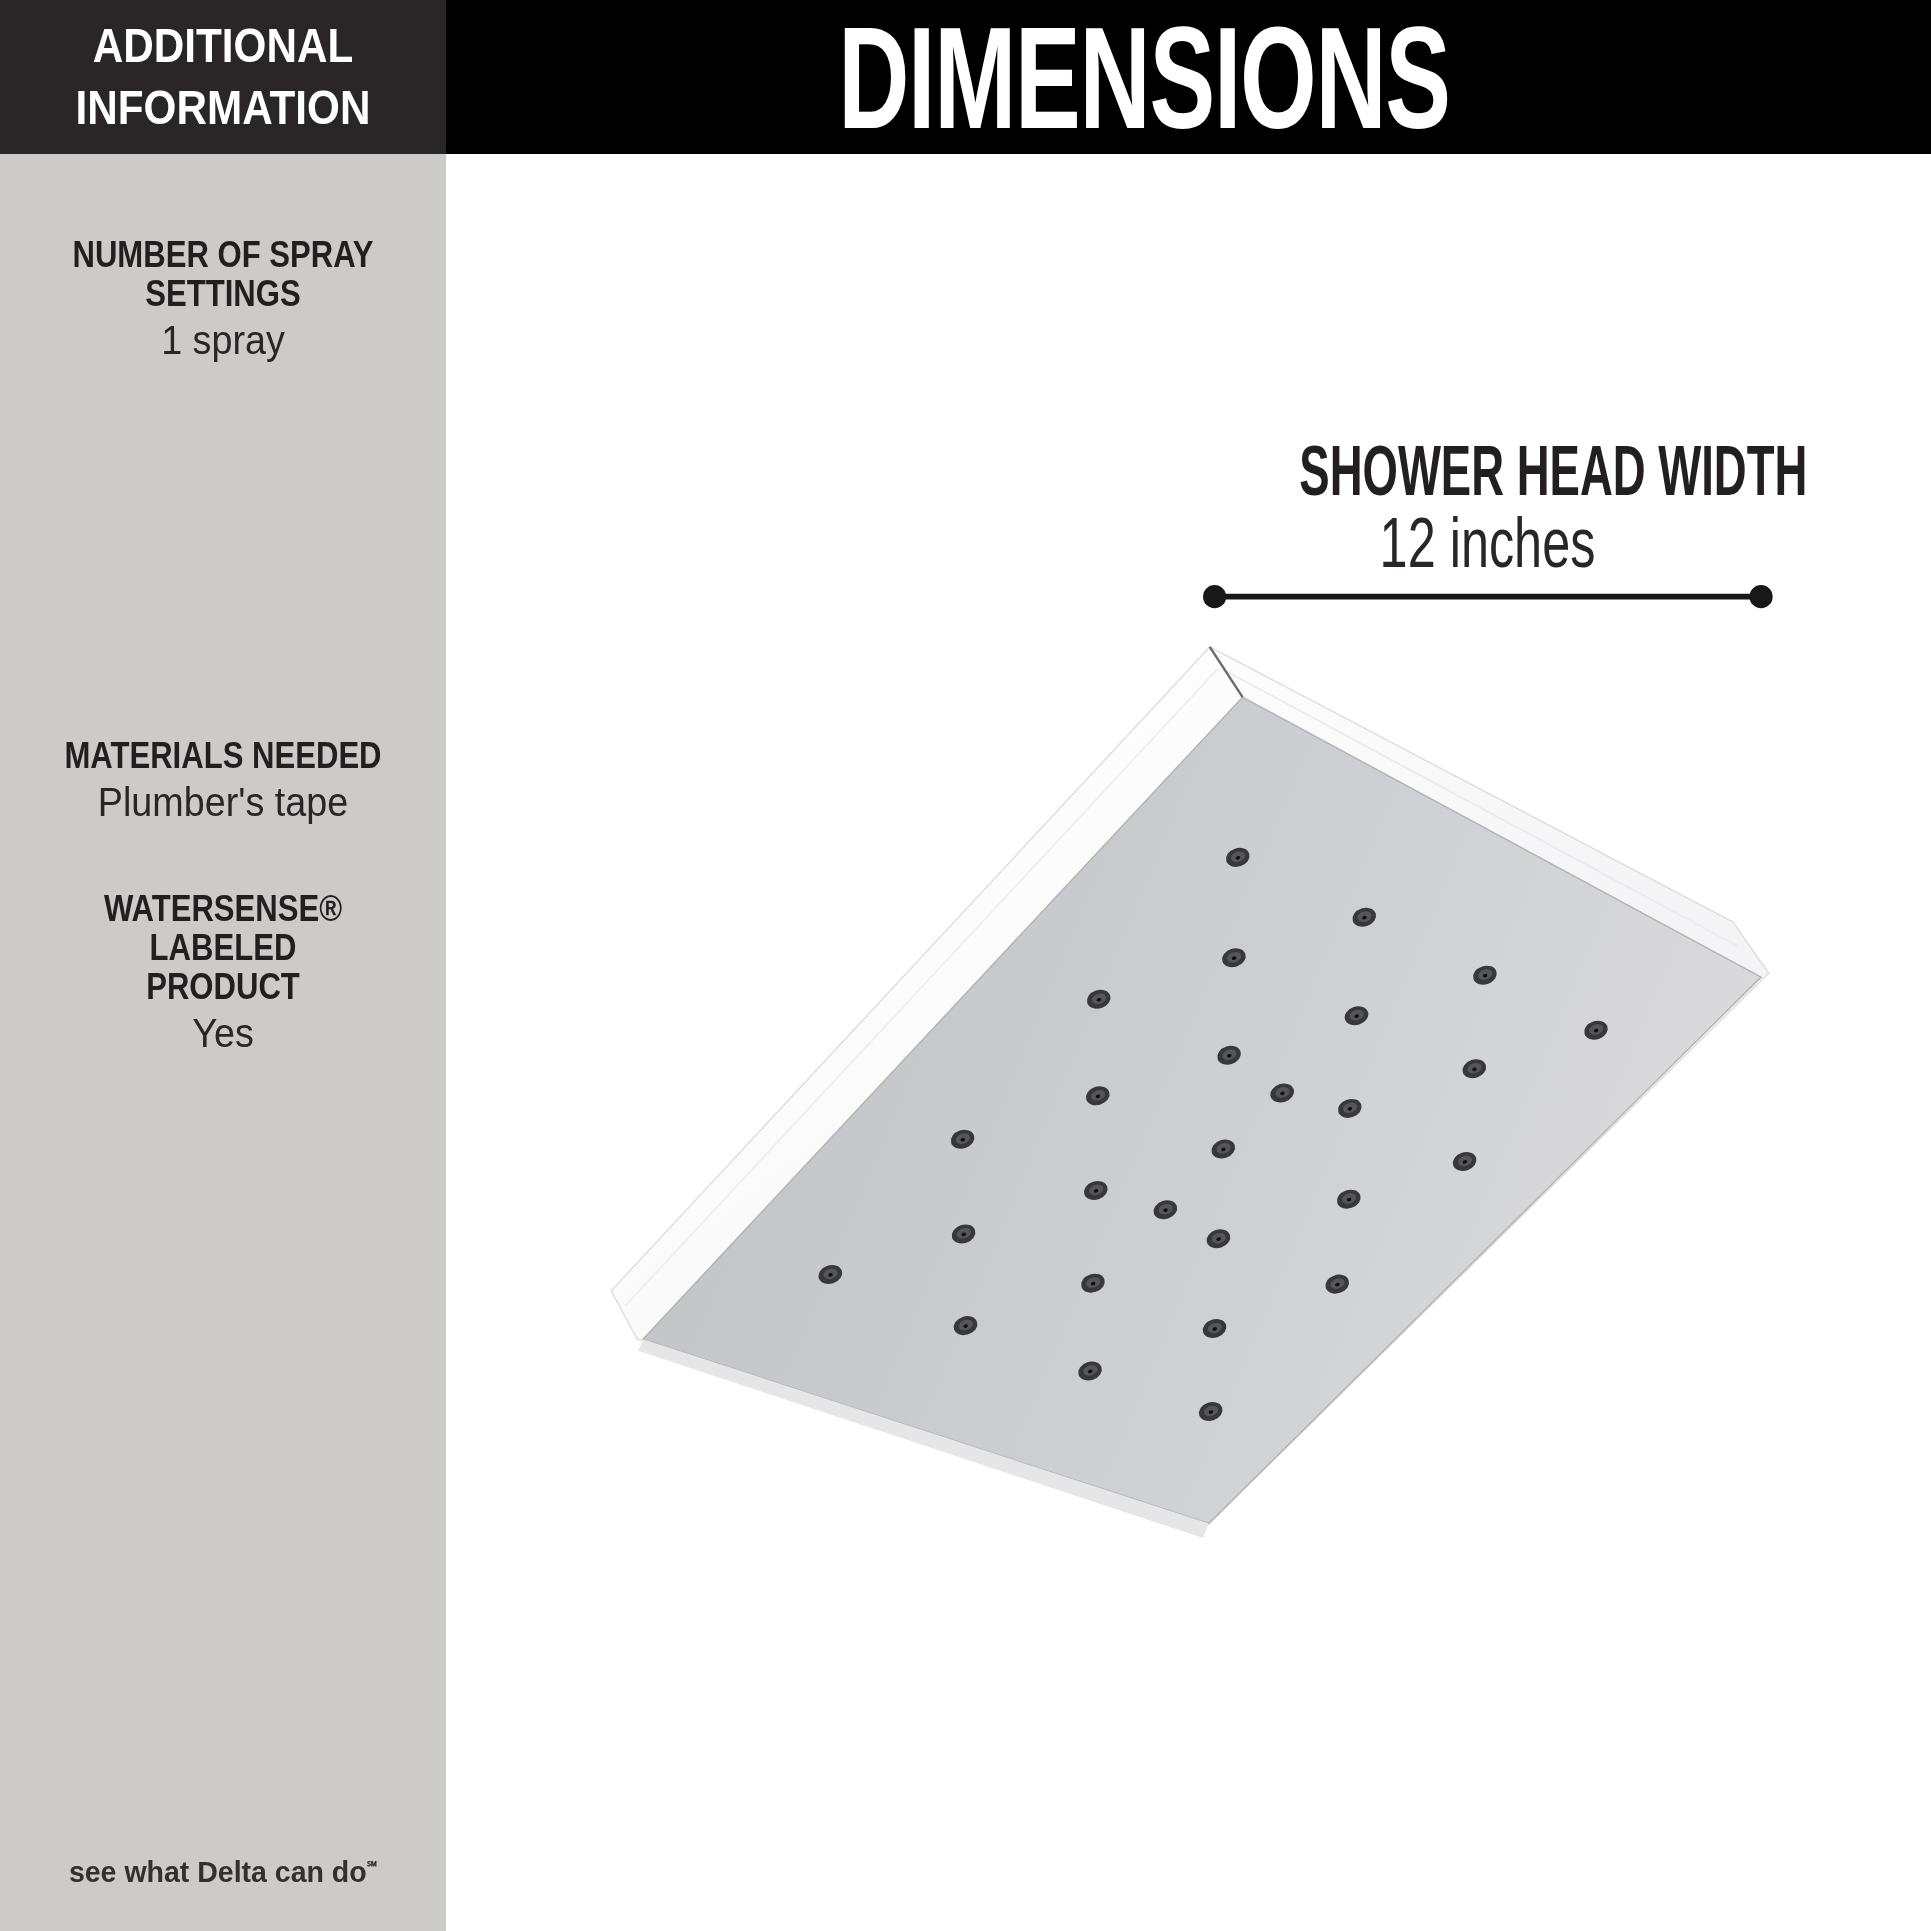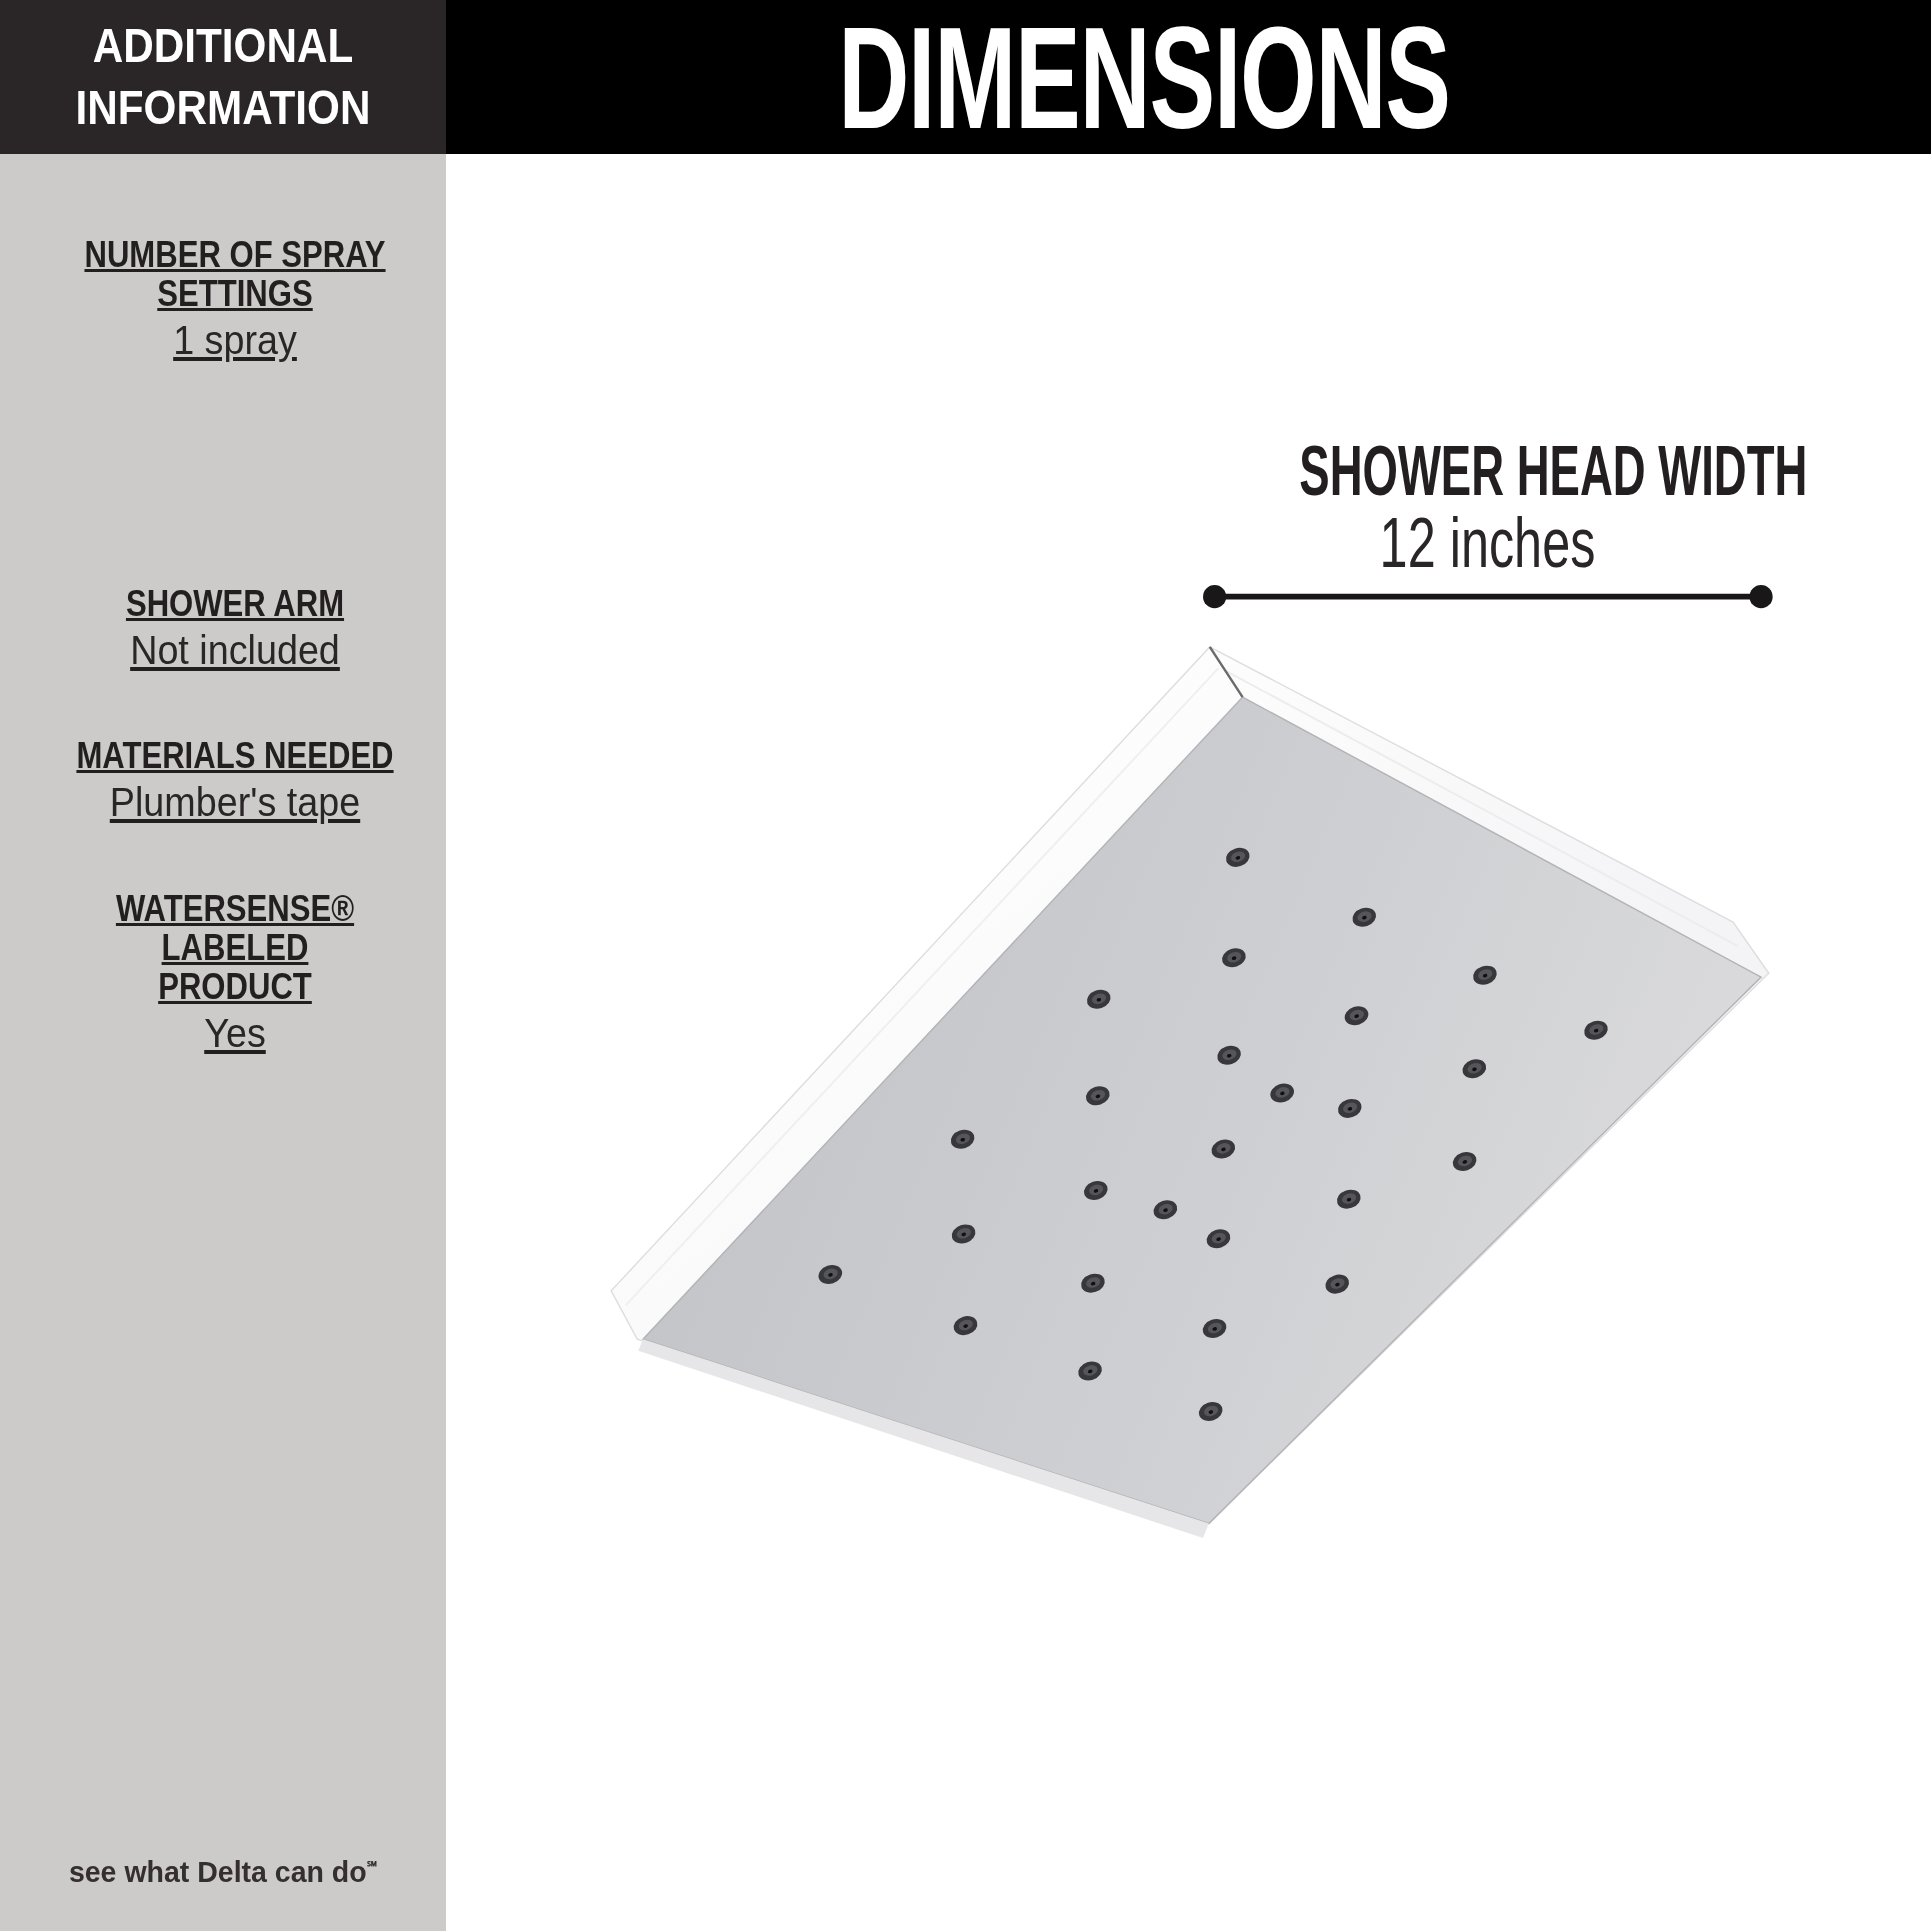--- a/index.html
+++ b/index.html
@@ -16,21 +16,21 @@
   }
   .sidebar-header{
     position:absolute;left:0;top:0;width:446px;height:154px;background:#2a2627;
   }
   .sidebar-title{
     position:absolute;left:0;top:14.5px;width:446px;text-align:center;color:#ffffff;
     font-weight:700;font-size:48px;line-height:62px;transform:scaleX(.88);white-space:pre-line;
   }
   
   .sidebar{position:absolute;left:0;top:154px;width:446px;height:1777px;background:#cccbca;}
-  .info-item{position:absolute;left:12px;width:446px;text-align:center;text-decoration:underline;}
+  .info-item{position:absolute;left:0;width:446px;text-align:center;}
   .info-label{font-weight:700;font-size:37px;line-height:39px;color:#231f20;transform:scaleX(.84);white-space:pre-line;}
   .info-value{margin-top:4.8px;font-weight:400;font-size:41px;line-height:44px;color:#2a2627;transform:scaleX(.92);}
   .item-0{top:235px;} .item-1{top:431px;} .item-2{top:584px;} .item-3{top:736px;} .item-4{top:889px;}
   
   .logo-box{
     position:absolute;left:48px;top:1748px;width:345px;height:95px;border-radius:17.4px;
     display:flex;align-items:center;
   }
   .logo-mark{position:absolute;left:8.7px;top:16.4px;width:62px;height:62px;}
   .brand-text{
@@ -63,24 +63,20 @@
   <div class="header-title">DIMENSIONS</div>
 
   <div class="sidebar-header"></div>
   <div class="sidebar-title">ADDITIONAL
 INFORMATION</div>
 
   <div class="info-item item-0">
     <div class="info-label">NUMBER OF SPRAY
 SETTINGS</div>
     <div class="info-value">1 spray</div>
-  </div>
-  <div class="info-item item-2">
-    <div class="info-label">SHOWER ARM</div>
-    <div class="info-value">Not included</div>
   </div>
   <div class="info-item item-3">
     <div class="info-label">MATERIALS NEEDED</div>
     <div class="info-value">Plumber's tape</div>
   </div>
   <div class="info-item item-4">
     <div class="info-label">WATERSENSE® LABELED
 PRODUCT</div>
     <div class="info-value">Yes</div>
   </div>

